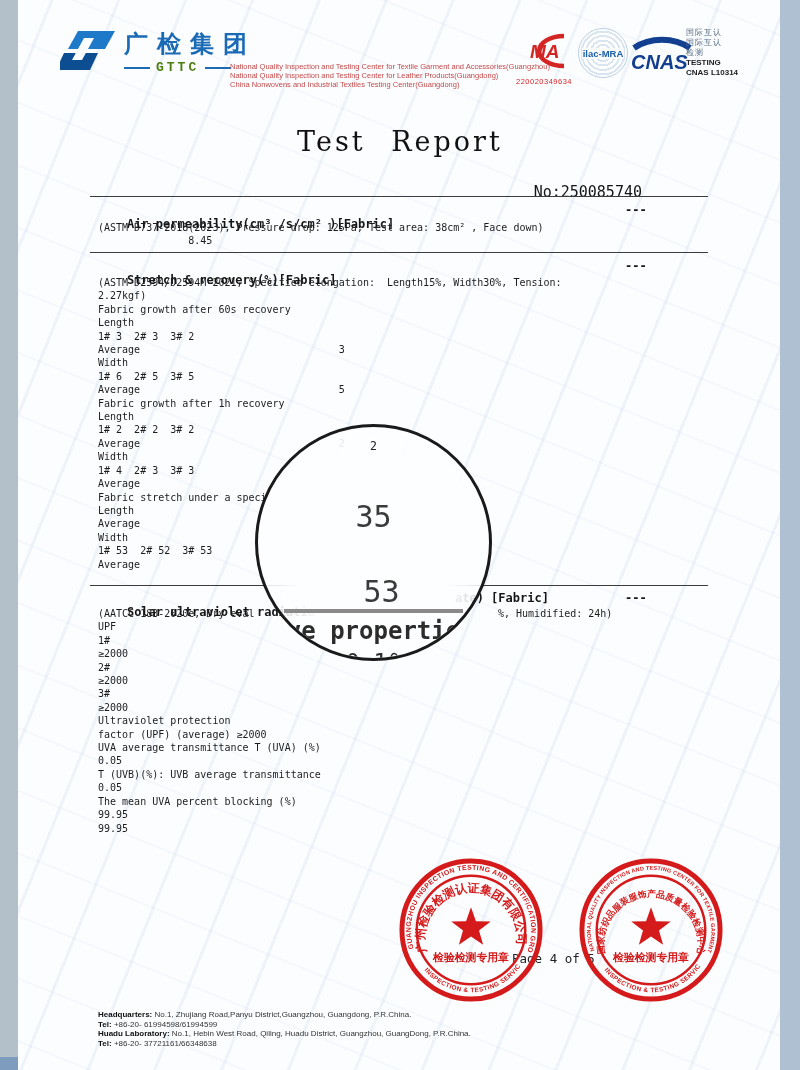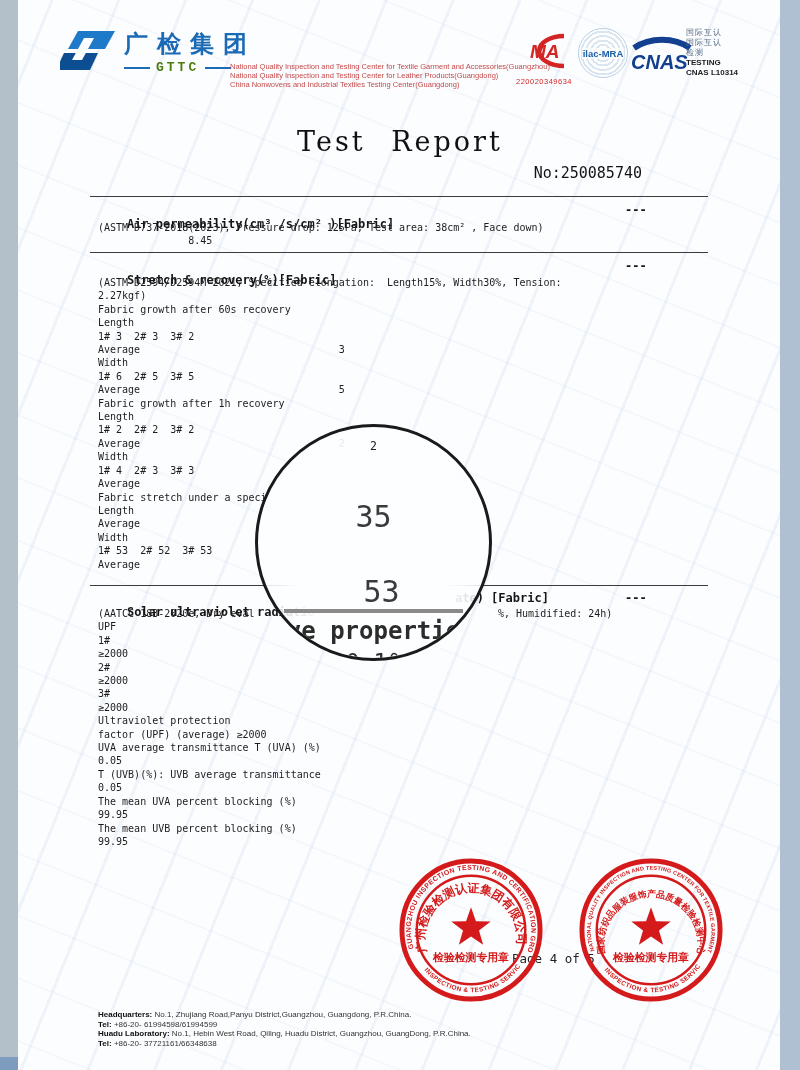--- a/index.html
+++ b/index.html
@@ -40,21 +40,21 @@
     background:repeating-radial-gradient(circle at 50% 50%, #ffffff 0 2.5px, #d9e6f2 2.5px 4.5px);}
   .ilac span{font-family:"Liberation Sans",sans-serif;font-weight:bold;font-size:9.5px;color:#1a5fa8;
     background:rgba(255,255,255,.7);padding:0 1px;}
   .cnas{position:absolute;left:612px;top:36px;}
   .cnas-side{position:absolute;left:668px;top:28px;font-family:"Liberation Sans",sans-serif;
     font-size:8px;color:#5a6f86;line-height:10px;letter-spacing:1px;}
   .cnas-side .b{color:#222;font-weight:bold;letter-spacing:0;}
   
   .title{position:absolute;left:72px;top:126px;width:620px;text-align:center;
     font-family:"DejaVu Serif",serif;font-size:27px;color:#111;letter-spacing:3px;word-spacing:14px;}
-  .report-no{position:absolute;left:72px;top:164px;width:620px;text-align:right;padding-right:68px;
+  .report-no{position:absolute;left:72px;top:183px;width:620px;text-align:right;padding-right:68px;
     box-sizing:border-box;font-size:15px;color:#141414;}
   
   .rule{position:absolute;left:72px;width:618px;border-top:1.6px solid #3c3c3c;}
   .sechead{position:absolute;left:80px;width:610px;font-size:12px;font-weight:bold;color:#161616;white-space:pre;}
   .sechead .result{position:absolute;left:527px;top:0;font-weight:bold;}
   .sechead .tright{position:absolute;left:357px;top:0;}
   .lines{position:absolute;left:80px;width:612px;font-size:10px;line-height:13.4px;color:#1c1c1c;}
   .bodyline{white-space:pre;position:relative;}
   .bodyline .frag{position:absolute;top:0;}
   
@@ -194,21 +194,20 @@
       <div class="bodyline">3#</div>
       <div class="bodyline">≥2000</div>
       <div class="bodyline">Ultraviolet protection</div>
       <div class="bodyline">factor (UPF) (average) ≥2000</div>
       <div class="bodyline">UVA average transmittance T (UVA) (%)</div>
       <div class="bodyline">0.05</div>
       <div class="bodyline">T (UVB)(%): UVB average transmittance</div>
       <div class="bodyline">0.05</div>
       <div class="bodyline">The mean UVA percent blocking (%)</div>
       <div class="bodyline">99.95</div>
-      <div class="bodyline">The mean UVB percent blocking (%)</div>
       <div class="bodyline">99.95</div>
     </div>
 
   <div class="lens">
     <div class="small-top">2</div>
     <div class="big1">35</div>
     <div class="big2">53</div>
     <div class="mag-rule"></div>
     <div class="bigtext">ive properties</div>
     <div class="bigtemp">20.1°C</div>

